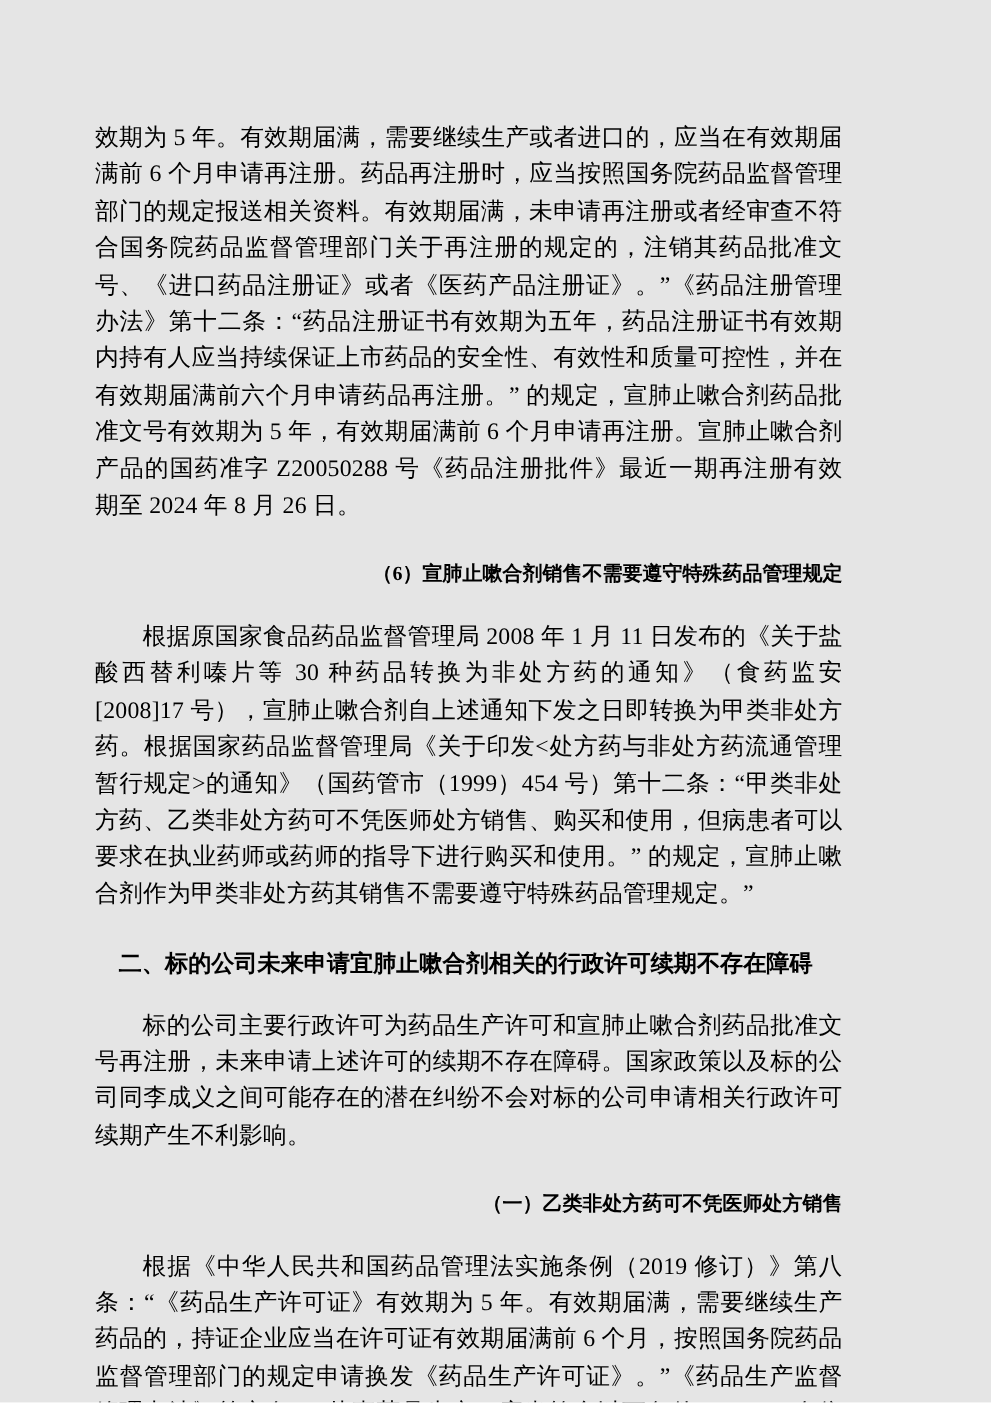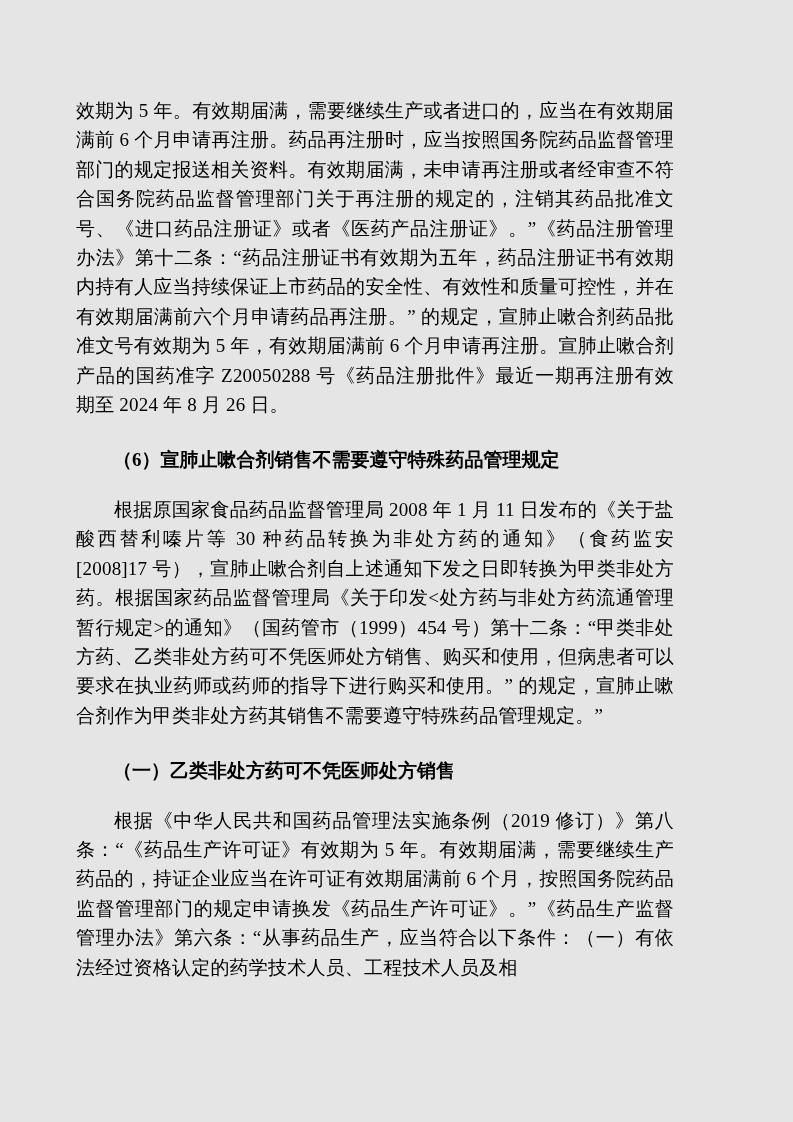--- a/index.html
+++ b/index.html
@@ -31,25 +31,26 @@
   }
   
   .kai {
     font-family: "Liberation Serif", "DejaVu Serif", serif;
   }
   
   .song {
     font-family: "Liberation Serif", "DejaVu Serif", serif;
   }
   .heading-sub {
-    font-size: 19px;
+    font-size: 16px;
     line-height: 29.4px;
     font-weight: bold;
     margin: 26px 0 12px 0;
     text-indent: 37px;
+    text-align: right;
   }
   .heading-section {
     font-size: 18.5px;
     line-height: 29.4px;
     font-weight: bold;
     font-family: "Liberation Sans", "DejaVu Sans", sans-serif;
     margin: 26px 0 12px 0;
     text-indent: 19px;
     white-space: nowrap;
   }
@@ -58,19 +59,21 @@
 <body>
 
 <div class="page">
 
   <p class="para kai">效期为 5 年。有效期届满，需要继续生产或者进口的，应当在有效期届满前 6 个月申请再注册。药品再注册时，应当按照国务院药品监督管理部门的规定报送相关资料。有效期届满，未申请再注册或者经审查不符合国务院药品监督管理部门关于再注册的规定的，注销其药品批准文号、《进口药品注册证》或者《医药产品注册证》。”《药品注册管理办法》第十二条：“药品注册证书有效期为五年，药品注册证书有效期内持有人应当持续保证上市药品的安全性、有效性和质量可控性，并在有效期届满前六个月申请药品再注册。” 的规定，宣肺止嗽合剂药品批准文号有效期为 5 年，有效期届满前 6 个月申请再注册。宣肺止嗽合剂产品的国药准字 Z20050288 号《药品注册批件》最近一期再注册有效期至 2024 年 8 月 26 日。</p>
 
   <h3 class="heading-sub kai">（6）宣肺止嗽合剂销售不需要遵守特殊药品管理规定</h3>
 
   <p class="para kai indent">根据原国家食品药品监督管理局 2008 年 1 月 11 日发布的《关于盐酸西替利嗪片等 30 种药品转换为非处方药的通知》（食药监安[2008]17 号），宣肺止嗽合剂自上述通知下发之日即转换为甲类非处方药。根据国家药品监督管理局《关于印发&lt;处方药与非处方药流通管理暂行规定&gt;的通知》（国药管市（1999）454 号）第十二条：“甲类非处方药、乙类非处方药可不凭医师处方销售、购买和使用，但病患者可以要求在执业药师或药师的指导下进行购买和使用。” 的规定，宣肺止嗽合剂作为甲类非处方药其销售不需要遵守特殊药品管理规定。”</p>
 
+  <h2 class="heading-section">二、标的公司未来申请宜肺止嗽合剂相关的行政许可续期不存在障碍</h2>
 
+  <p class="para song indent">标的公司主要行政许可为药品生产许可和宣肺止嗽合剂药品批准文号再注册，未来申请上述许可的续期不存在障碍。国家政策以及标的公司同李成义之间可能存在的潜在纠纷不会对标的公司申请相关行政许可续期产生不利影响。</p>
 
   <h3 class="heading-sub song">（一）乙类非处方药可不凭医师处方销售</h3>
 
   <p class="para song indent">根据《中华人民共和国药品管理法实施条例（2019 修订）》第八条：“《药品生产许可证》有效期为 5 年。有效期届满，需要继续生产药品的，持证企业应当在许可证有效期届满前 6 个月，按照国务院药品监督管理部门的规定申请换发《药品生产许可证》。”《药品生产监督管理办法》第六条：“从事药品生产，应当符合以下条件：（一）有依法经过资格认定的药学技术人员、工程技术人员及相</p>
 
 </div>
 
 </body></html>

